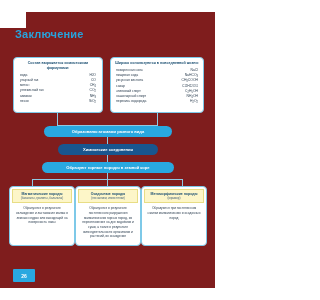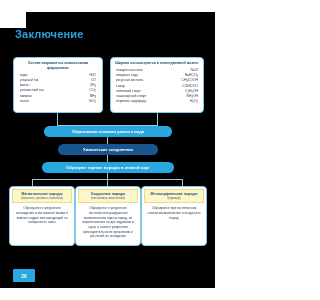--- a/index.html
+++ b/index.html
@@ -5,21 +5,21 @@
   html,body{margin:0;padding:0;}
   body{
     width:215px;height:300px;
     background:#ffffff;
     font-family:"Liberation Sans", sans-serif;
     overflow:hidden;
   }
   .slide{
     position:relative;
     width:215px;height:300px;
-    background:#000000;
+    background:#7f1d1d;
     box-sizing:border-box;
   }
   .top-white{
     position:absolute;left:0;top:0;width:215px;height:12px;background:#ffffff;
   }
   .top-white2{
     position:absolute;left:0;top:12px;width:26px;height:16px;background:#ffffff;
   }
   .title{
     position:absolute;left:15px;top:28px;

